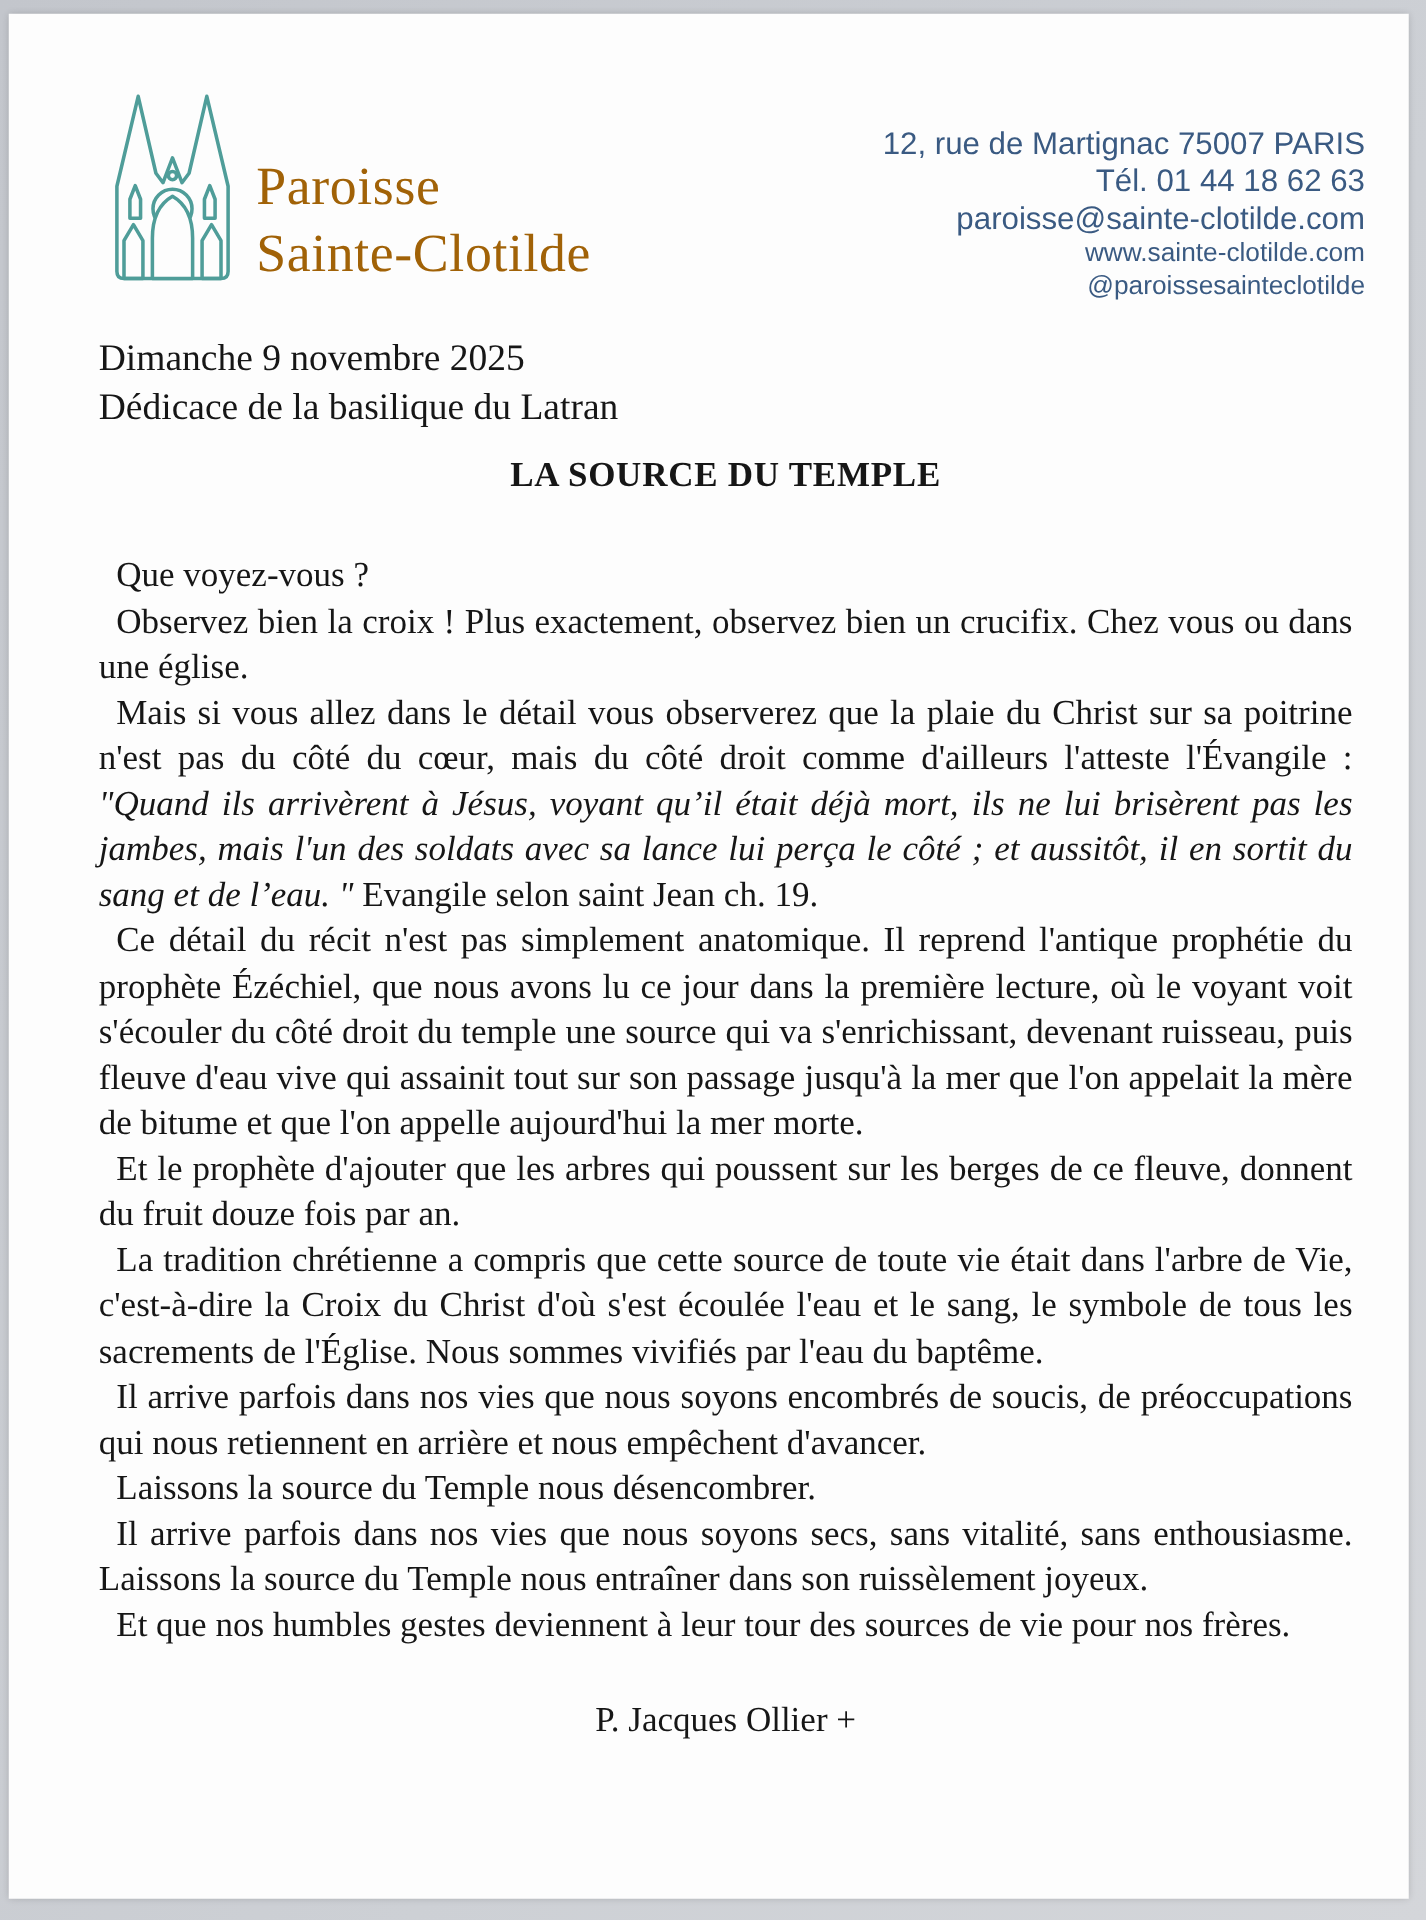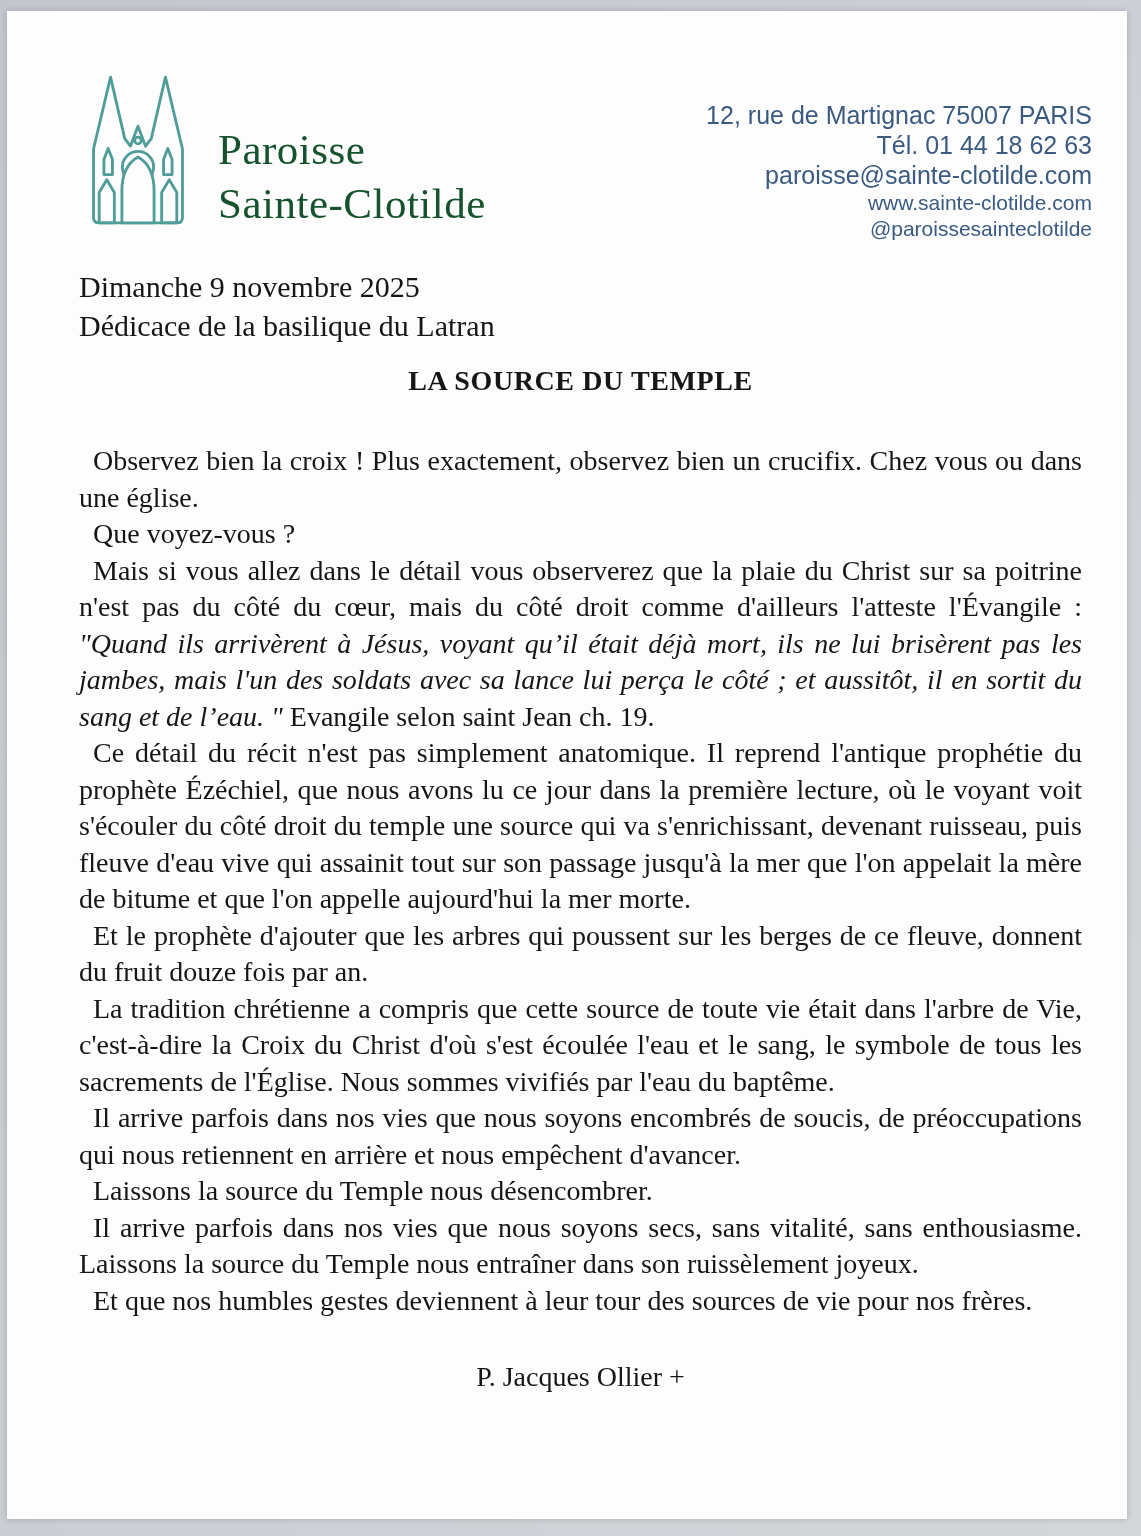--- a/index.html
+++ b/index.html
@@ -37,24 +37,24 @@
     position: relative;
     height: 176px;
     display: flex;
     align-items: flex-start;
   }
   .logo {
     margin-left: 6px;
     flex: 0 0 auto;
   }
   .brand {
-    margin: 58px 0 0 27px;
+    margin: 58px 0 0 14px;
     font-size: 43px;
     line-height: 54px;
-    color: #14532d;
+    color: #a16207;
     letter-spacing: 0.5px;
   }
   .contact {
     position: absolute;
     top: 35px;
     right: -10px;
     text-align: right;
     font-family: "Liberation Sans", sans-serif;
     color: #3a5a82;
   }
@@ -146,22 +146,22 @@
       </div>
 
       <div class="date-block">
         <div>Dimanche 9 novembre 2025</div>
         <div>Dédicace de la basilique du Latran</div>
       </div>
 
       <div class="doc-title">LA SOURCE DU TEMPLE</div>
 
       <div class="body-text">
+        <p>Que voyez-vous ?</p>
         <p>Observez bien la croix !  Plus exactement, observez bien un crucifix. Chez vous ou dans une église.</p>
-        <p>Que voyez-vous ?</p>
         <p><span>Mais si vous allez dans le détail vous observerez que la plaie du Christ sur sa poitrine n'est pas du côté du cœur, mais du côté droit comme d'ailleurs l'atteste l'Évangile : </span><span class="quote-italic">"Quand ils arrivèrent à Jésus, voyant qu’il était déjà mort, ils ne lui brisèrent pas les jambes, mais l'un des soldats avec sa lance lui perça le côté ; et aussitôt, il en sortit du sang et de l’eau. " </span><span>Evangile selon saint Jean ch. 19.</span></p>
         <p>Ce détail du récit n'est pas simplement anatomique. Il reprend l'antique prophétie du prophète Ézéchiel, que nous avons lu ce jour dans la première lecture, où le voyant voit s'écouler du côté droit du temple une source qui va s'enrichissant, devenant ruisseau, puis fleuve d'eau vive qui assainit tout sur son passage jusqu'à la mer que l'on appelait la mère de bitume et que l'on appelle aujourd'hui la mer morte.</p>
         <p>Et le prophète d'ajouter que les arbres qui poussent sur les berges de ce fleuve, donnent du fruit douze fois par an.</p>
         <p>La tradition chrétienne a compris que cette source de toute vie était dans l'arbre de Vie, c'est-à-dire la Croix du Christ d'où s'est écoulée l'eau et le sang, le symbole de tous les sacrements de l'Église. Nous sommes vivifiés par l'eau du baptême.</p>
         <p>Il arrive parfois dans nos vies que nous soyons encombrés de soucis, de préoccupations qui nous retiennent en arrière et nous empêchent d'avancer.</p>
         <p>Laissons la source du Temple nous désencombrer.</p>
         <p>Il arrive parfois dans nos vies que nous soyons secs, sans vitalité, sans enthousiasme. Laissons la source du Temple nous entraîner dans son ruissèlement joyeux.</p>
         <p>Et que nos humbles gestes deviennent à leur tour des sources de vie pour nos frères.</p>
       </div>
 

